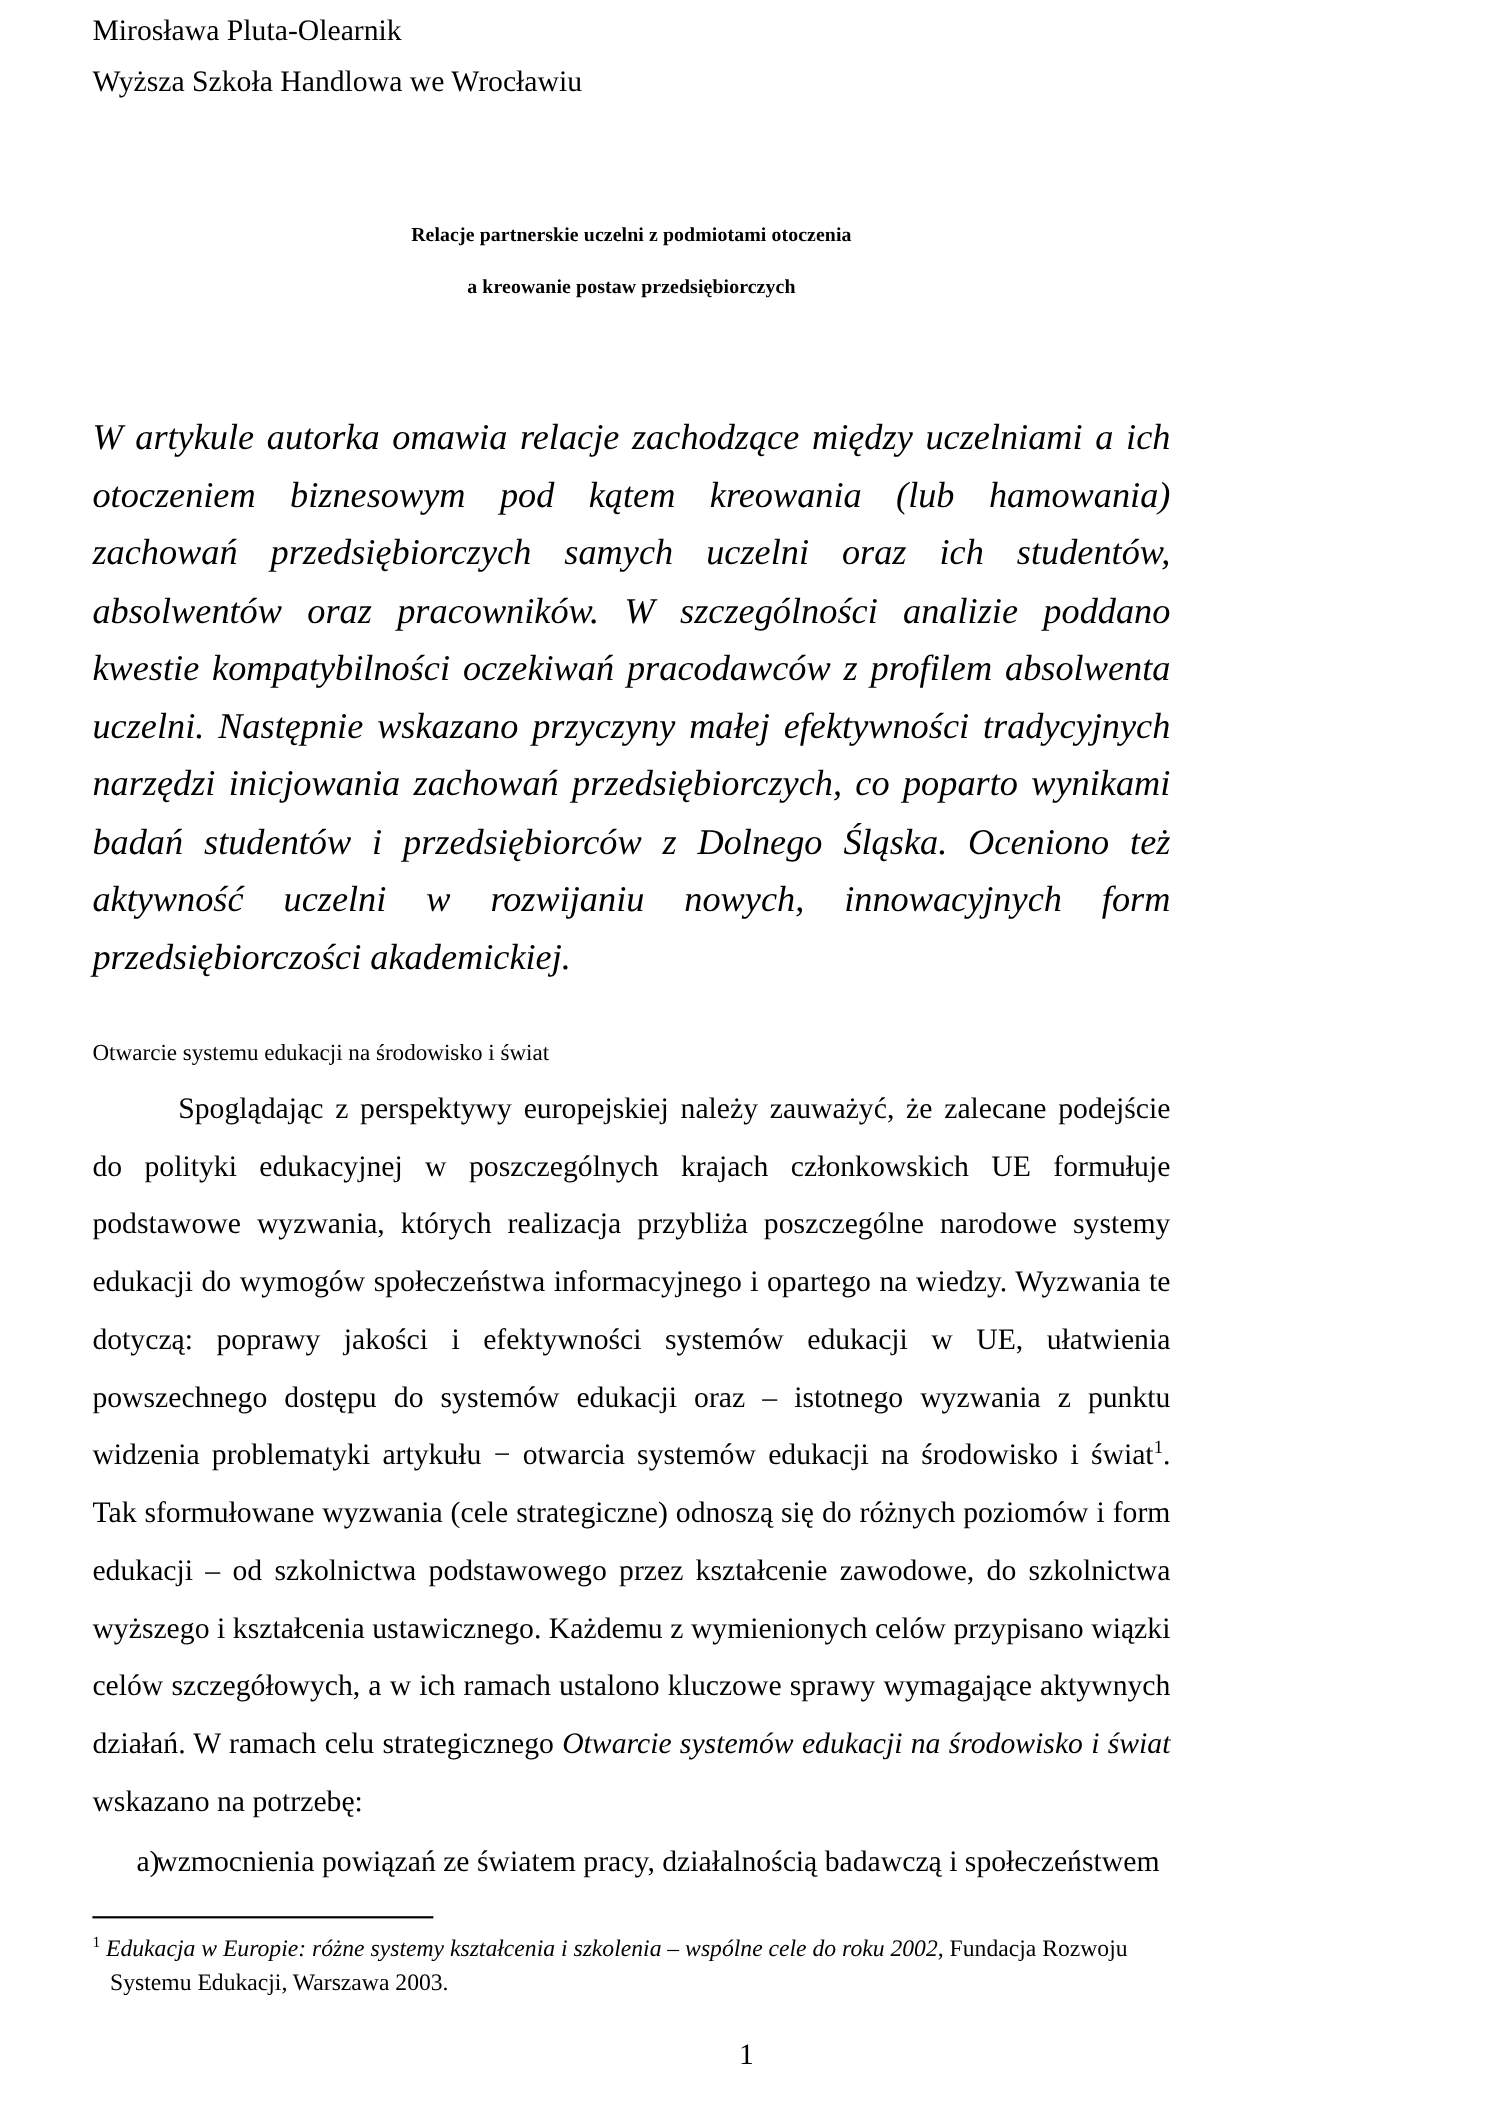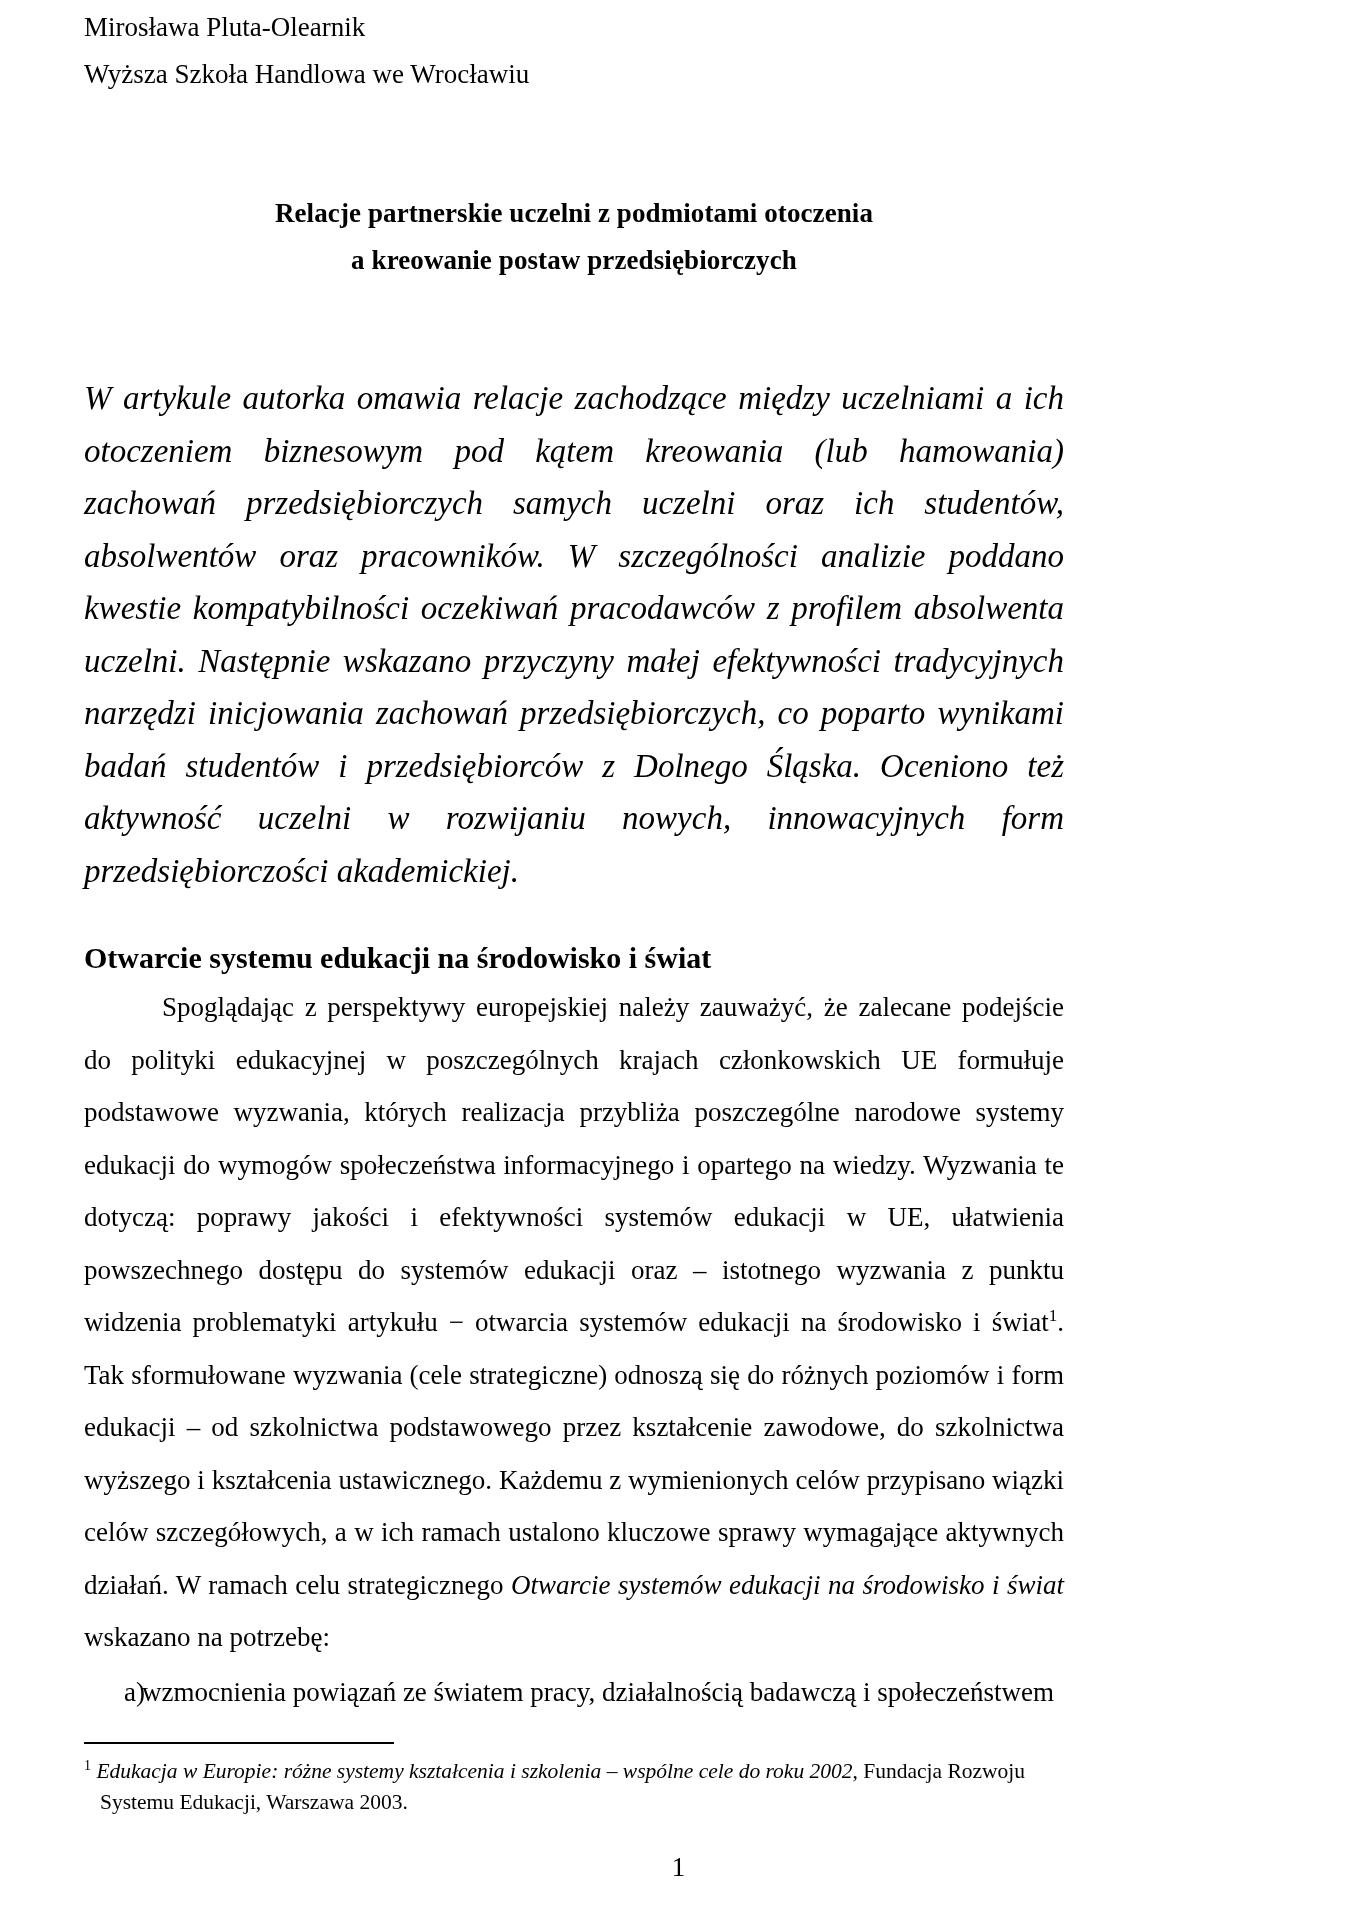--- a/index.html
+++ b/index.html
@@ -39,41 +39,41 @@
   }
   .header-block { padding-top: 4px; }
 
   
   .title-block {
     margin-top: 92px;
     text-align: center;
   }
   .title-line {
     font-weight: bold;
-    font-size: 27px;
+    font-size: 18px;
     line-height: 47px;
     letter-spacing: 0.1px;
   }
 
   
   .abstract {
     margin-top: 88px;
     font-style: italic;
     font-size: 33px;
     line-height: 52.5px;
     text-align: justify;
     text-justify: inter-word;
   }
   .abstract p { margin: 0; padding: 0; }
 
   
   .section-heading {
     margin-top: 37px;
-    font-weight: bold;
-    font-size: 30px;
+    font-weight: normal;
+    font-size: 21px;
     line-height: 47px;
   }
 
   
   .body-para {
     font-size: 27px;
     line-height: 52.5px;
     text-align: justify;
     text-justify: inter-word;
     margin: 0;

